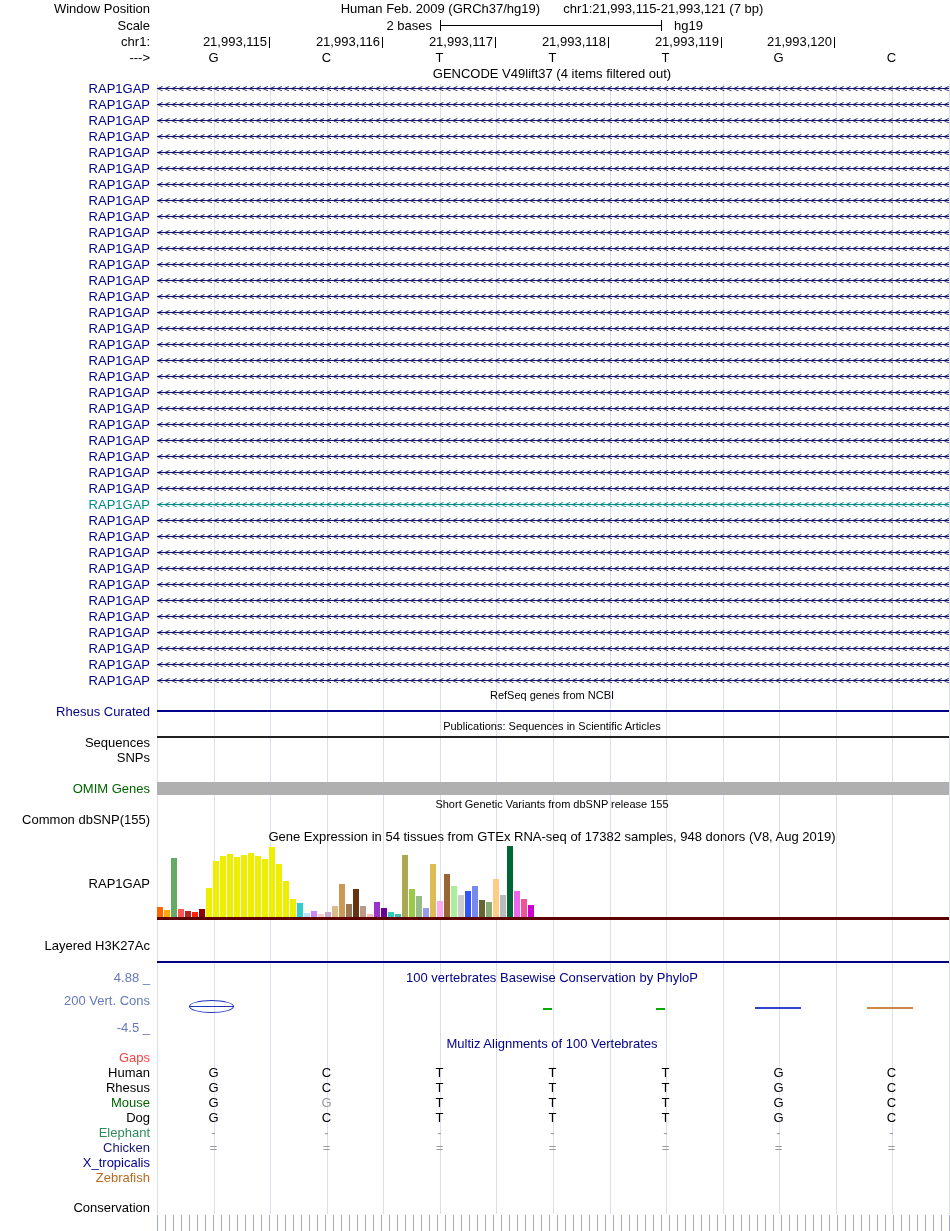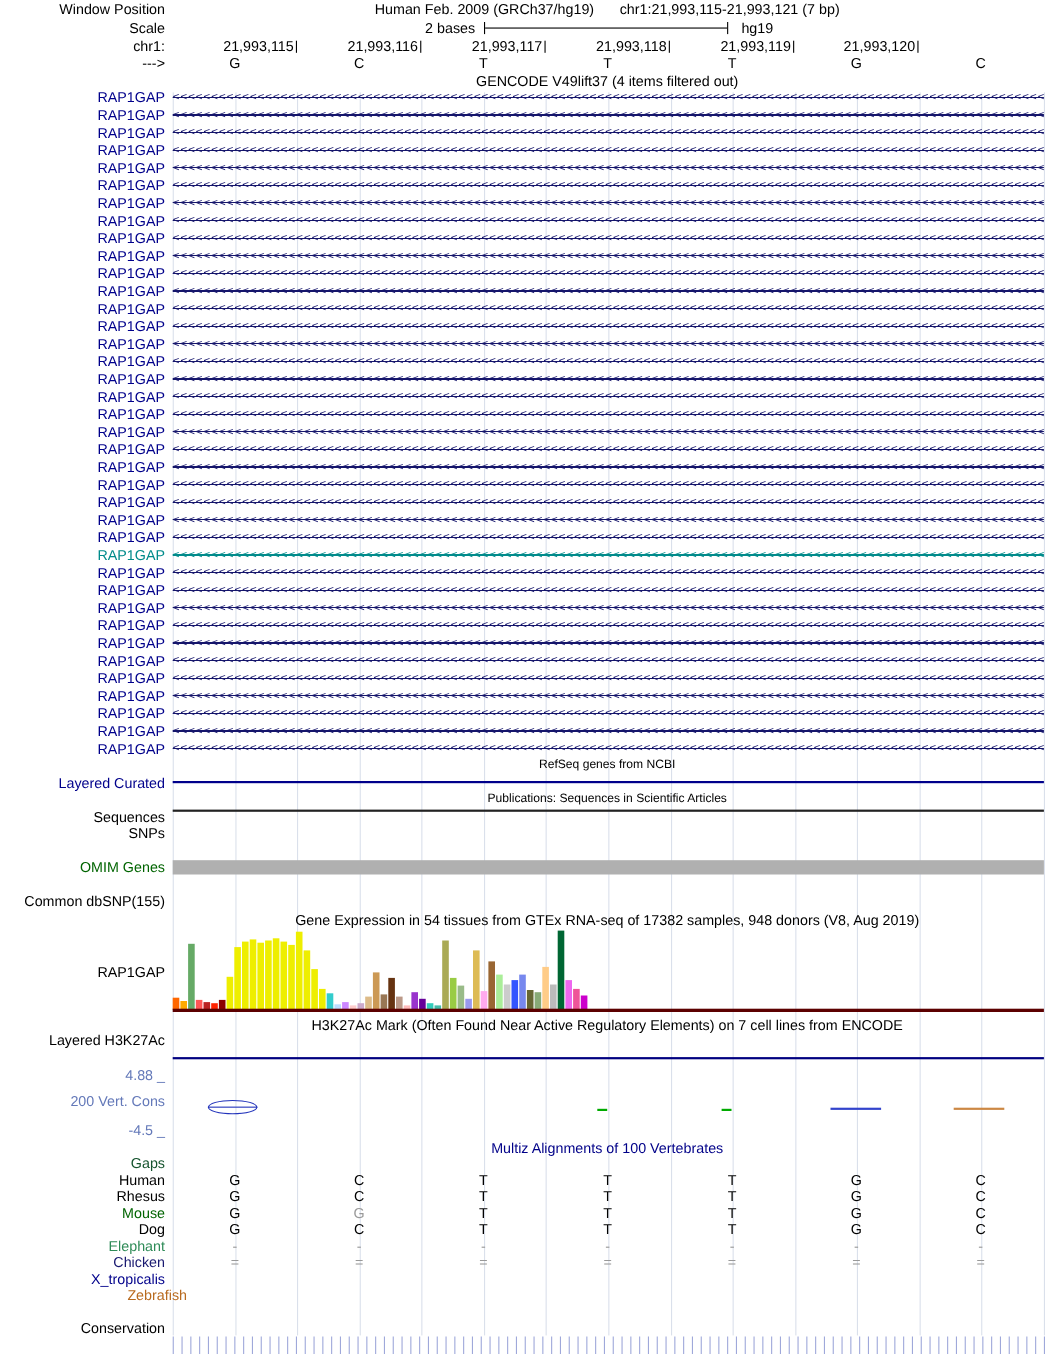--- a/index.html
+++ b/index.html
@@ -246,31 +246,32 @@
         <div class="lbl gene-lbl">RAP1GAP</div>
         <div class="gene-line">&lt;&lt;&lt;&lt;&lt;&lt;&lt;&lt;&lt;&lt;&lt;&lt;&lt;&lt;&lt;&lt;&lt;&lt;&lt;&lt;&lt;&lt;&lt;&lt;&lt;&lt;&lt;&lt;&lt;&lt;&lt;&lt;&lt;&lt;&lt;&lt;&lt;&lt;&lt;&lt;&lt;&lt;&lt;&lt;&lt;&lt;&lt;&lt;&lt;&lt;&lt;&lt;&lt;&lt;&lt;&lt;&lt;&lt;&lt;&lt;&lt;&lt;&lt;&lt;&lt;&lt;&lt;&lt;&lt;&lt;&lt;&lt;&lt;&lt;&lt;&lt;&lt;&lt;&lt;&lt;&lt;&lt;&lt;&lt;&lt;&lt;&lt;&lt;&lt;&lt;&lt;&lt;&lt;&lt;&lt;&lt;&lt;&lt;&lt;&lt;&lt;&lt;&lt;&lt;&lt;&lt;&lt;&lt;&lt;&lt;&lt;&lt;&lt;&lt;&lt;&lt;&lt;&lt;&lt;&lt;</div>
       </div>
       <div class="gene-row" style="top: 673px;">
         <div class="lbl gene-lbl">RAP1GAP</div>
         <div class="gene-line">&lt;&lt;&lt;&lt;&lt;&lt;&lt;&lt;&lt;&lt;&lt;&lt;&lt;&lt;&lt;&lt;&lt;&lt;&lt;&lt;&lt;&lt;&lt;&lt;&lt;&lt;&lt;&lt;&lt;&lt;&lt;&lt;&lt;&lt;&lt;&lt;&lt;&lt;&lt;&lt;&lt;&lt;&lt;&lt;&lt;&lt;&lt;&lt;&lt;&lt;&lt;&lt;&lt;&lt;&lt;&lt;&lt;&lt;&lt;&lt;&lt;&lt;&lt;&lt;&lt;&lt;&lt;&lt;&lt;&lt;&lt;&lt;&lt;&lt;&lt;&lt;&lt;&lt;&lt;&lt;&lt;&lt;&lt;&lt;&lt;&lt;&lt;&lt;&lt;&lt;&lt;&lt;&lt;&lt;&lt;&lt;&lt;&lt;&lt;&lt;&lt;&lt;&lt;&lt;&lt;&lt;&lt;&lt;&lt;&lt;&lt;&lt;&lt;&lt;&lt;&lt;&lt;&lt;&lt;&lt;</div>
       </div>
     </div>
 
   <div class="title sm" style="top:689px">RefSeq genes from NCBI</div>
-  <div class="lbl" style="top:704px;color:#00008B">Layered Curated</div>
+  <div class="lbl" style="top:704px;color:#00008B">Rhesus Curated</div>
   <div class="hline" style="top:710px;height:2px;background:#00008B"></div>
 
   <div class="title sm" style="top:720px">Publications: Sequences in Scientific Articles</div>
   <div class="hline" style="top:736px;height:2px;background:#222"></div>
   <div class="lbl" style="top:735px">Sequences</div>
   <div class="lbl" style="top:750px">SNPs</div>
 
   <div class="lbl" style="top:781px;color:#006400">OMIM Genes</div>
   <div class="hline" style="top:782px;height:13px;background:#B0B0B0"></div>
 
+  <div class="title sm" style="top:798px">Short Genetic Variants from dbSNP release 155</div>
   <div class="lbl" style="top:812px">Common dbSNP(155)</div>
 
   <div class="title" style="top:829px">Gene Expression in 54 tissues from GTEx RNA-seq of 17382 samples, 948 donors (V8, Aug 2019)</div>
   <div class="lbl" style="top:876px">RAP1GAP</div>
   <div id="gtex-bars">
       <div class="gtex-bar" style="height: 11px; background: rgb(255, 102, 0);"></div>
       <div class="gtex-bar" style="height: 8px; background: rgb(255, 170, 0);"></div>
       <div class="gtex-bar" style="height: 60px; background: rgb(102, 170, 102);"></div>
       <div class="gtex-bar" style="height: 9px; background: rgb(255, 85, 85);"></div>
       <div class="gtex-bar" style="height: 7px; background: rgb(187, 34, 34);"></div>
@@ -319,38 +320,38 @@
       <div class="gtex-bar" style="height: 16px; background: rgb(136, 170, 119);"></div>
       <div class="gtex-bar" style="height: 39px; background: rgb(255, 204, 136);"></div>
       <div class="gtex-bar" style="height: 23px; background: rgb(187, 187, 187);"></div>
       <div class="gtex-bar" style="height: 72px; background: rgb(0, 102, 51);"></div>
       <div class="gtex-bar" style="height: 27px; background: rgb(238, 102, 238);"></div>
       <div class="gtex-bar" style="height: 19px; background: rgb(238, 85, 153);"></div>
       <div class="gtex-bar" style="height: 13px; background: rgb(204, 0, 204);"></div>
     </div>
   <div class="hline" style="top:917px;height:3px;background:#5C0000"></div>
 
-  <div class="title" style="top:924px">H3K27Ac Mark (Often Found Near Active Regulatory Elements) on 7 cell lines from ENCODE</div>
   <div class="lbl" style="top:938px">Layered H3K27Ac</div>
   <div class="hline" style="top:961px;height:2px;background:#000080"></div>
 
   <div class="lbl" style="top:970px;color:#6479B9">4.88 _</div>
+  <div class="title" style="top:970px;color:#000088">100 vertebrates Basewise Conservation by PhyloP</div>
   <div class="lbl" style="top:993px;color:#6479B9">200 Vert. Cons</div>
   <div class="abs" style="left:189px;top:1000px;width:45px;height:13px;border:1px solid #2233BB;border-radius:50%"></div>
   <div class="abs" style="left:189px;top:1006px;width:45px;height:1px;background:#2233BB"></div>
   <div class="abs" style="left:543px;top:1008px;width:9px;height:2px;background:#00AA00"></div>
   <div class="abs" style="left:656px;top:1008px;width:9px;height:2px;background:#00AA00"></div>
   <div class="abs" style="left:755px;top:1007px;width:46px;height:2px;background:#3344CC"></div>
   <div class="abs" style="left:867px;top:1007px;width:46px;height:2px;background:#CC8844"></div>
   <div class="lbl" style="top:1020px;color:#6479B9">-4.5 _</div>
 
   <div class="title" style="top:1036px;color:#000088">Multiz Alignments of 100 Vertebrates</div>
   <div id="multiz-rows">
       <div class="mz-row" style="top: 1050px;">
-        <div class="lbl mz-lbl" style="color: #14532d; text-align: right;">Gaps</div>
+        <div class="lbl mz-lbl" style="color: #ef4444; text-align: right;">Gaps</div>
       </div>
       <div class="mz-row" style="top: 1065px;">
         <div class="lbl mz-lbl" style="color: rgb(0, 0, 0);">Human</div>
         <div class="base-cell mz-cell" style="left: 157px;">G</div>
         <div class="base-cell mz-cell" style="left: 270px;">C</div>
         <div class="base-cell mz-cell" style="left: 383px;">T</div>
         <div class="base-cell mz-cell" style="left: 496px;">T</div>
         <div class="base-cell mz-cell" style="left: 609px;">T</div>
         <div class="base-cell mz-cell" style="left: 722px;">G</div>
         <div class="base-cell mz-cell" style="left: 835px;">C</div>
@@ -402,21 +403,21 @@
         <div class="base-cell mz-cell dim" style="left: 383px;">=</div>
         <div class="base-cell mz-cell dim" style="left: 496px;">=</div>
         <div class="base-cell mz-cell dim" style="left: 609px;">=</div>
         <div class="base-cell mz-cell dim" style="left: 722px;">=</div>
         <div class="base-cell mz-cell dim" style="left: 835px;">=</div>
       </div>
       <div class="mz-row" style="top: 1155px;">
         <div class="lbl mz-lbl" style="color: rgb(0, 0, 139);">X_tropicalis</div>
       </div>
       <div class="mz-row" style="top: 1170px;">
-        <div class="lbl mz-lbl" style="color: rgb(184, 106, 30); margin-left: 20px;">Zebrafish</div>
+        <div class="lbl mz-lbl" style="color: rgb(184, 106, 30);">Zebrafish</div>
       </div>
     </div>
 
   <div class="lbl" style="top:1200px">Conservation</div>
 
   <div id="bottom-ticks">
       <div class="btick" style="left: 157px;"></div>
       <div class="btick" style="left: 165px;"></div>
       <div class="btick" style="left: 173px;"></div>
       <div class="btick" style="left: 181px;"></div>

